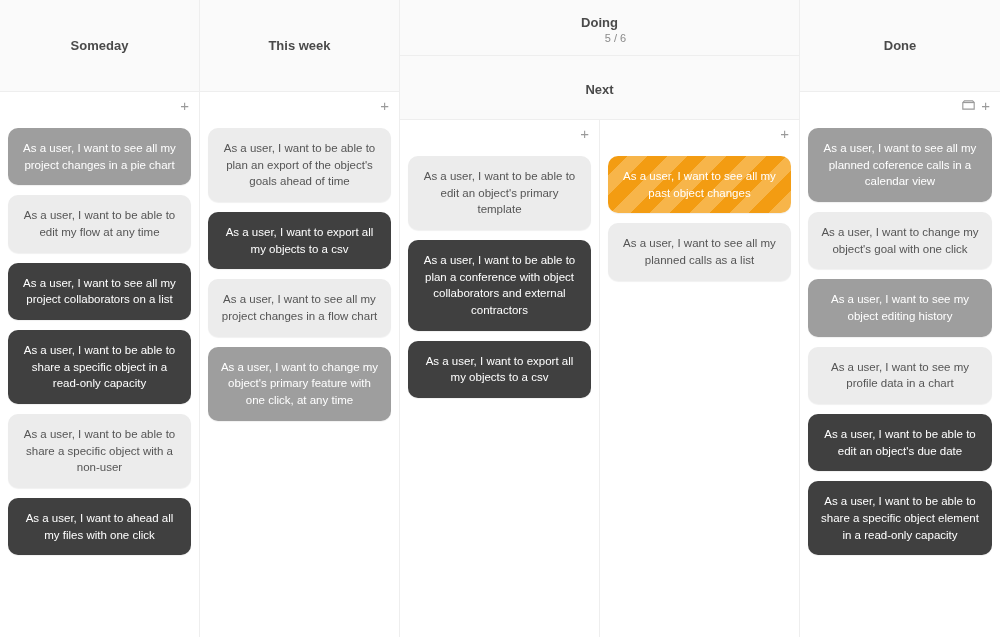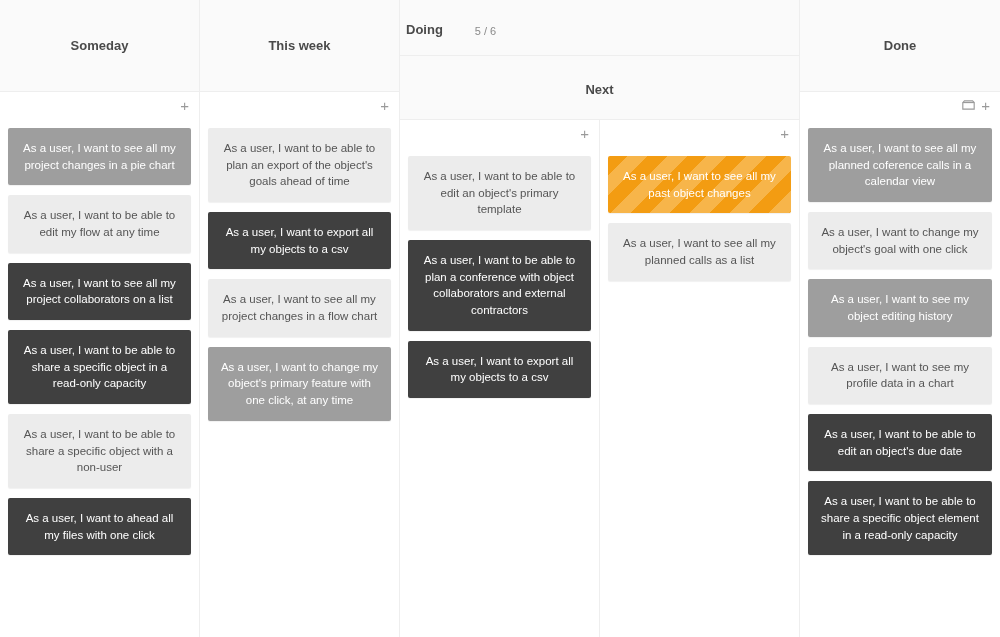--- a/index.html
+++ b/index.html
@@ -10,22 +10,23 @@
     color: #4a4a4a;
   }
   .header-sub {
     font-size: 11px;
     color: #8a8a8a;
     margin-top: 2px;
     margin-left: 32px;
   }
   .doing-top {
     display:flex;
-    align-items:center;
-    justify-content:flex-start;
+    flex-direction:column;
+    align-items:center;
+    justify-content:center;
     padding: 12px 6px 8px;
     border-bottom: 1px solid #eee;
   }
   .doing-bottom {
     display:flex;
   }
   .doing-sub {
     flex:1 1 0;
     display:flex;
     align-items:center;
@@ -45,21 +46,21 @@
   }
   .add-btn, .archive-btn {
     color:#9a9a9a;
     font-size:15px;
     line-height:1;
     cursor:pointer;
     user-select:none;
   }
   .archive-btn svg { width:13px; height:10px; display:block; }
   .card{
-    border-radius:2px;
+    border-radius:10px;
     padding:12px 10px;
     font-size:11.5px;
     line-height:1.45;
     text-align:center;
     margin-top:10px;
     color:#555;
     cursor:pointer;
     box-shadow: 0 1px 1px rgba(0,0,0,0.06);
   }
   .card.light { background:#ececec; color:#555; }

